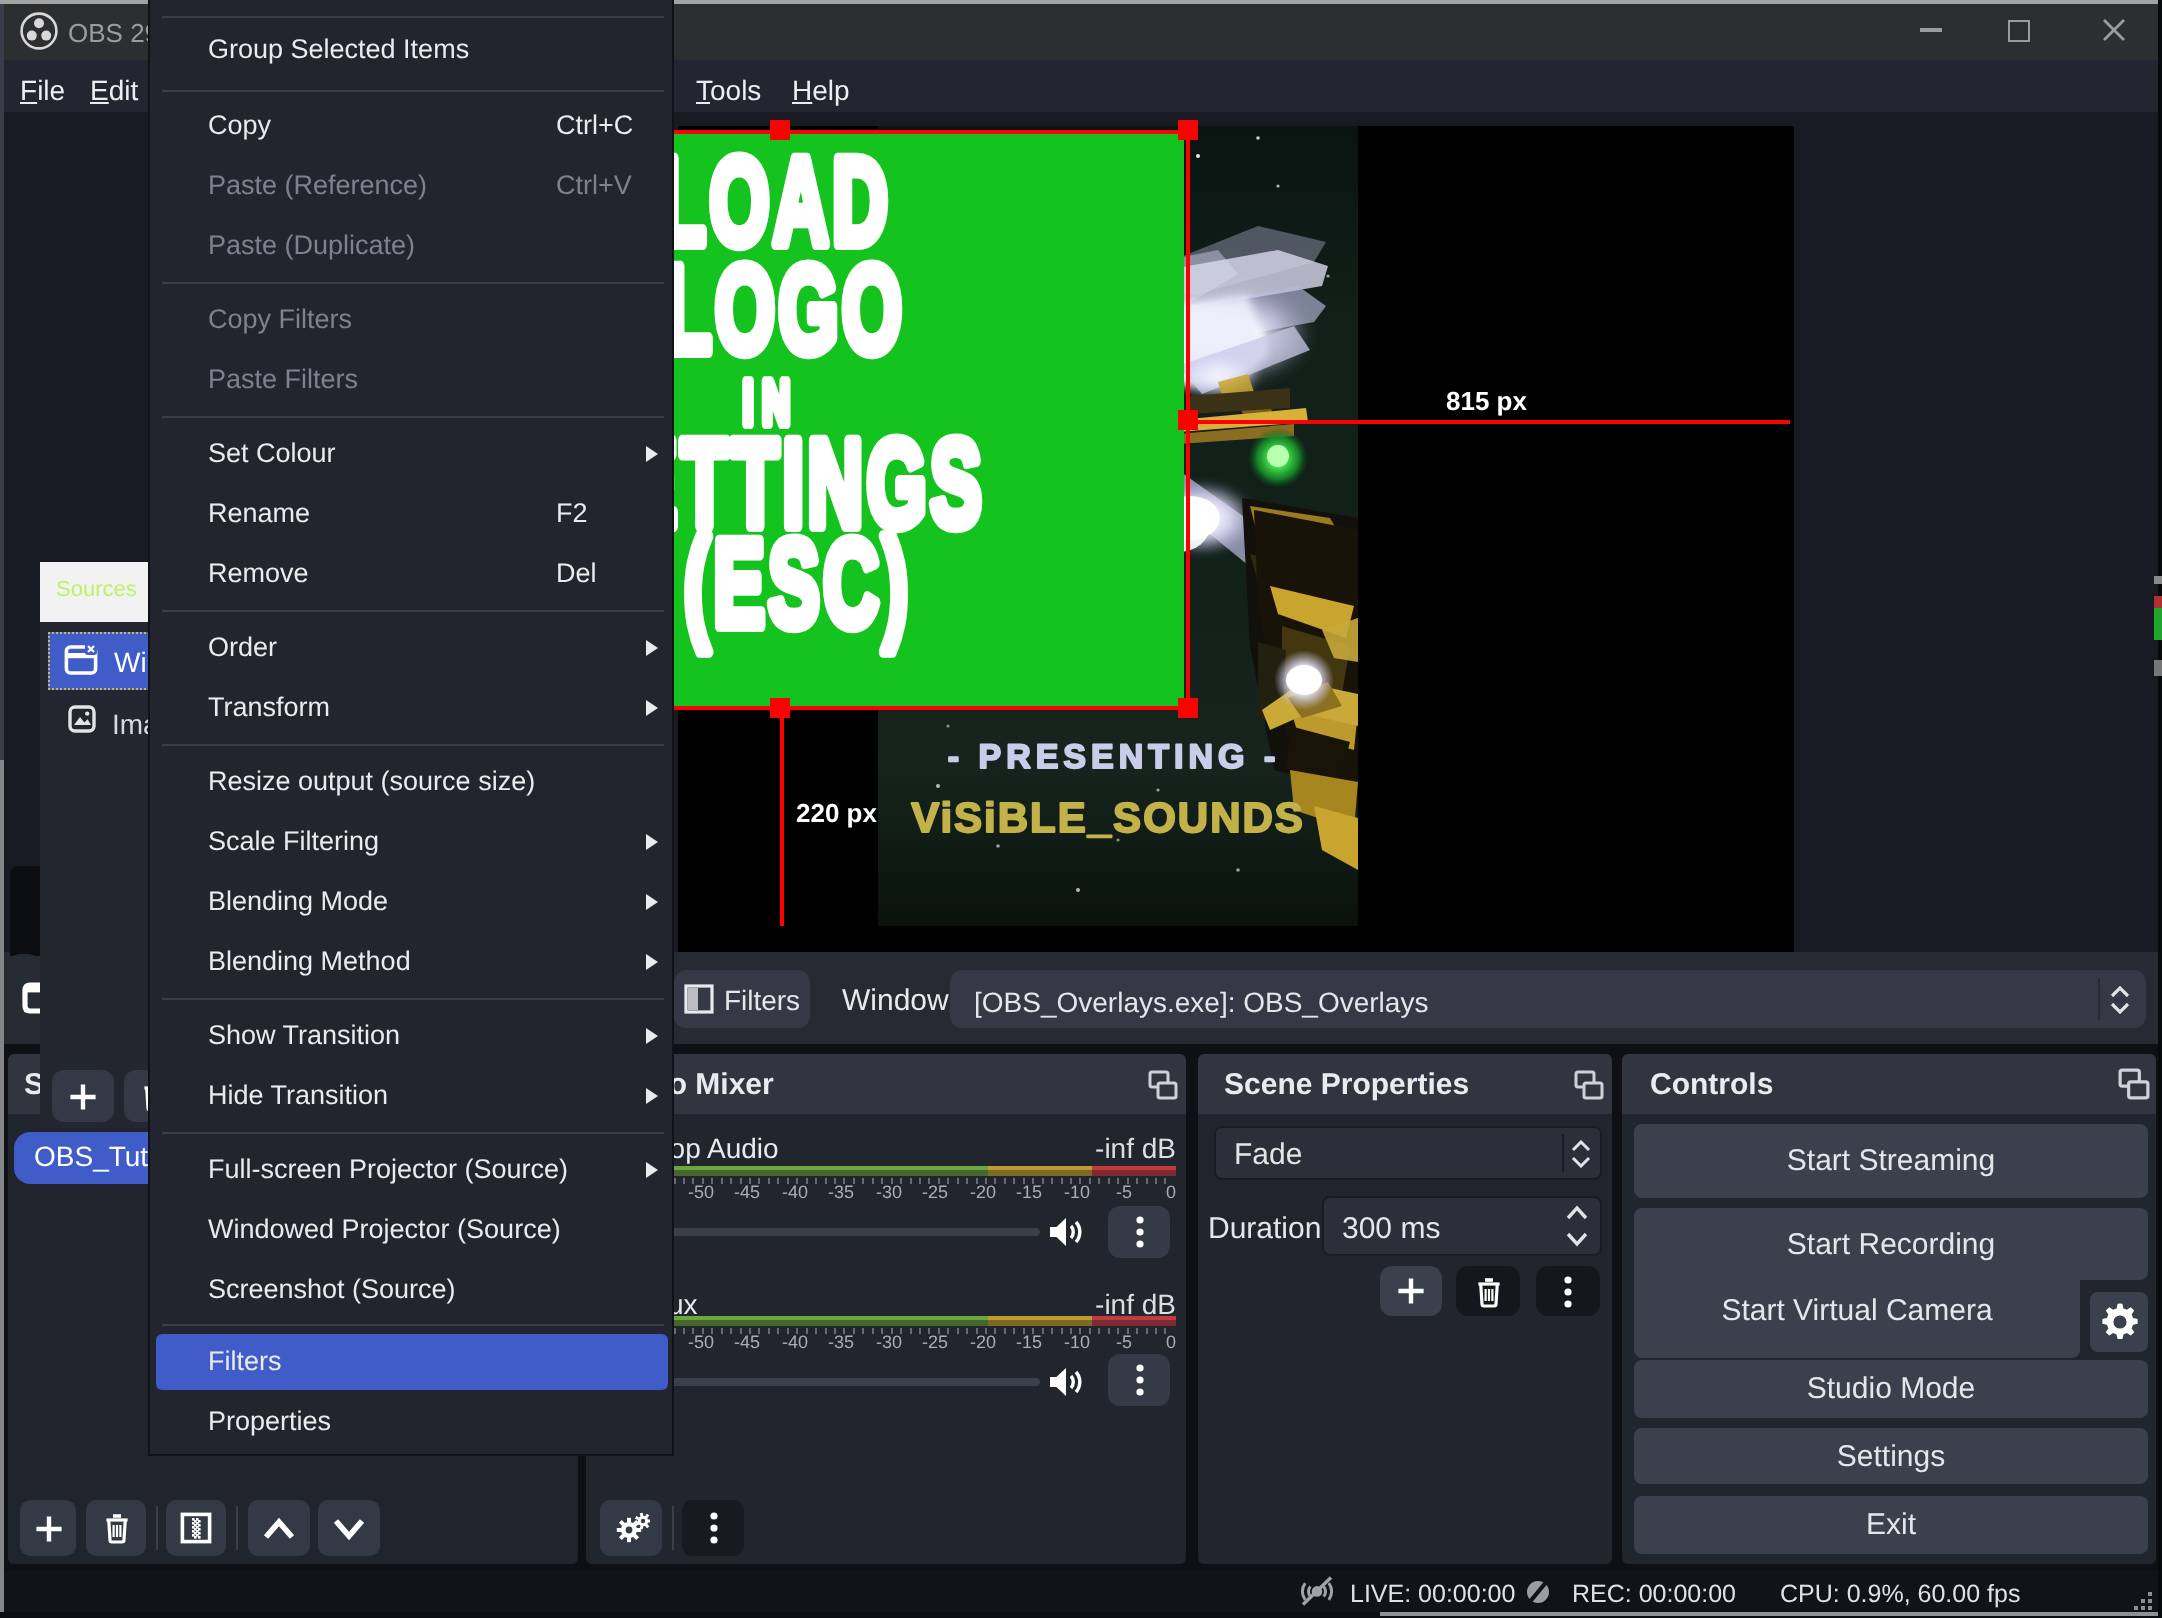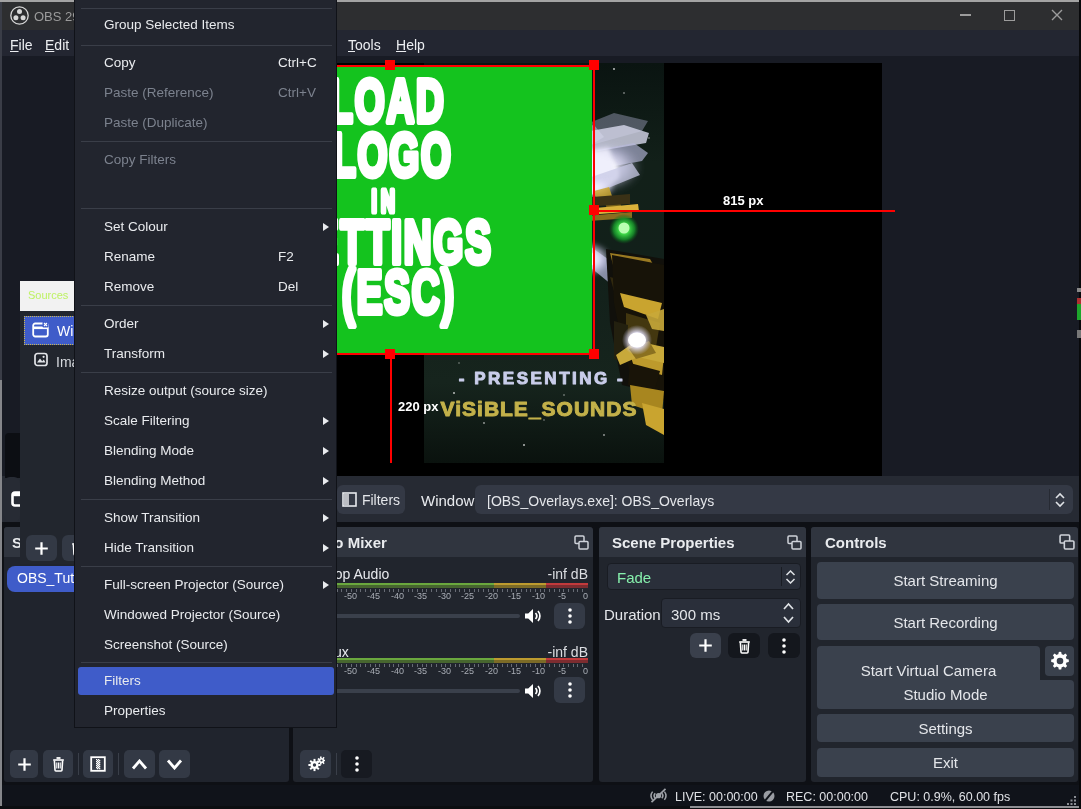--- a/index.html
+++ b/index.html
@@ -41,21 +41,21 @@
   <span class="a" style="left:82px"><u>V</u>iew</span>
   <span class="a" style="left:124px"><u>D</u>ocks</span>
   <span class="a" style="left:174px"><u>P</u>rofile</span>
   <span class="a" style="left:232px"><u>S</u>cene Collection</span>
   <span class="a" style="left:348px"><u>T</u>ools</span>
   <span class="a" style="left:396px"><u>H</u>elp</span>
 </div>
 
 <div class="a" style="left:0;top:56px;width:1079px;height:729px;background:#181b24"></div>
 
-<div class="a" style="left:324px;top:63px;width:558px;height:443px;background:#000;overflow:hidden">
+<div class="a" style="left:339px;top:63px;width:558px;height:443px;background:#000;overflow:hidden">
 
   <svg class="a" style="left:100px;top:0" width="240" height="400" viewBox="0 0 240 400">
     <defs>
       <linearGradient id="bgv" x1="0" y1="0" x2="0" y2="1">
         <stop offset="0" stop-color="#0a1411"></stop>
           <stop offset="0.25" stop-color="#122019"></stop>
           <stop offset="0.5" stop-color="#12201a"></stop>
           <stop offset="0.8" stop-color="#16241d"></stop>
           <stop offset="1" stop-color="#0a120e"></stop>
       </linearGradient>
@@ -364,21 +364,21 @@
 <div class="a" style="left:599px;top:527px;width:207px;height:255px;background:#21252d;border-radius:3px">
   <div class="a" style="left:0;top:0;width:207px;height:30px;background:#30353f;border-radius:3px 3px 0 0"></div>
   <div class="a ttl" style="left:13px;top:7px">Scene Properties</div>
   <div class="a pop" style="left:188px;top:8px">
       <svg width="15" height="15" viewBox="0 0 15 15">
         <rect x="1" y="1" width="9" height="7.5" rx="1" fill="none" stroke="#ced2d9" stroke-width="1.5"></rect>
         <rect x="5" y="6.5" width="9" height="7.5" rx="1" fill="#30353f" stroke="#ced2d9" stroke-width="1.5"></rect>
       </svg>
     </div>
   <div class="a" style="left:8px;top:36px;width:194px;height:27px;background:#2a2f3a;border-radius:4px;border:1px solid #191c23"></div>
-  <div class="a" style="left:18px;top:42px;font-size:15px;color:#86efac">Fade</div>
+  <div class="a" style="left:18px;top:42px;font-size:15px;color:#e5e5e5">Fade</div>
   <div class="a" style="left:182px;top:40px;width:1px;height:19px;background:#191c23"></div>
   <svg class="a" style="left:186px;top:43px" width="11" height="14" viewBox="0 0 11 14">
       <path d="M1.5 5 L5.5 1 L9.5 5" fill="none" stroke="#dfe2e6" stroke-width="1.5"></path>
       <path d="M1.5 9 L5.5 13 L9.5 9" fill="none" stroke="#dfe2e6" stroke-width="1.5"></path>
     </svg>
   <div class="a" style="left:5px;top:79px;font-size:15px;color:#e4e6ea">Duration</div>
   <div class="a" style="left:62px;top:71px;width:140px;height:30px;background:#2a2f3a;border-radius:4px;border:1px solid #191c23"></div>
   <div class="a" style="left:72px;top:79px;font-size:15px;color:#e4e6ea">300 ms</div>
   <svg class="a" style="left:183px;top:75px" width="13" height="22" viewBox="0 0 13 22">
       <path d="M2 7 L6.5 2 L11 7" fill="none" stroke="#dfe2e6" stroke-width="1.7"></path>
@@ -410,21 +410,21 @@
   <div class="a" style="left:0;top:0;width:267px;height:30px;background:#30353f;border-radius:3px 3px 0 0"></div>
   <div class="a ttl" style="left:14px;top:7px">Controls</div>
   <div class="a pop" style="left:248px;top:7px">
       <svg width="16" height="16" viewBox="0 0 15 15">
         <rect x="1" y="1" width="9" height="7.5" rx="1" fill="none" stroke="#ced2d9" stroke-width="1.5"></rect>
         <rect x="5" y="6.5" width="9" height="7.5" rx="1" fill="#30353f" stroke="#ced2d9" stroke-width="1.5"></rect>
       </svg>
     </div>
   <div class="a btn" style="left:6px;top:35px;width:257px;height:37px">Start Streaming</div>
   <div class="a btn" style="left:6px;top:77px;width:257px;height:36px">Start Recording</div>
-  <div class="a btn" style="left:6px;top:119px;width:223px;height:48px">Start Virtual Camera</div>
+  <div class="a btn" style="left:6px;top:104px;width:223px;height:48px">Start Virtual Camera</div>
   <div class="a btn" style="left:234px;top:119px;width:29px;height:30px">
       <svg width="20" height="20" viewBox="0 0 20 20">
         <path fill="#fff" d="M10 0.8 l1.2 0.1 0.5 2.3 a7 7 0 0 1 1.7 0.7 l2-1.3 1.7 1.7 -1.3 2 a7 7 0 0 1 0.7 1.7 l2.3 0.5 0 2.4 -2.3 0.5 a7 7 0 0 1 -0.7 1.7 l1.3 2 -1.7 1.7 -2-1.3 a7 7 0 0 1 -1.7 0.7 l-0.5 2.3 -2.4 0 -0.5-2.3 a7 7 0 0 1 -1.7-0.7 l-2 1.3 -1.7-1.7 1.3-2 a7 7 0 0 1 -0.7-1.7 l-2.3-0.5 0-2.4 2.3-0.5 a7 7 0 0 1 0.7-1.7 l-1.3-2 1.7-1.7 2 1.3 a7 7 0 0 1 1.7-0.7 l0.5-2.3 z M10 6.7 a3.3 3.3 0 1 0 0 6.6 a3.3 3.3 0 1 0 0-6.6" fill-rule="evenodd"></path>
       </svg>
     </div>
   <div class="a btn" style="left:6px;top:153px;width:257px;height:29px">Studio Mode</div>
   <div class="a btn" style="left:6px;top:187px;width:257px;height:28px">Settings</div>
   <div class="a btn" style="left:6px;top:221px;width:257px;height:29px">Exit</div>
 </div>
 
@@ -510,20 +510,21 @@
 
 <div class="a" style="left:74px;top:-26px;width:263px;height:754px;background:#22252e;border:1px solid #101218;z-index:40;font-size:13.5px;color:#e9ebee">
   <div class="a sep" style="top:33px"></div>
   <div class="a mi" style="top:35px">Group Selected Items</div>
   <div class="a sep" style="top:70px"></div>
   <div class="a mi" style="top:73px">Copy<span class="sc">Ctrl+C</span></div>
   <div class="a mi dis" style="top:103px">Paste (Reference)<span class="sc">Ctrl+V</span></div>
   <div class="a mi dis" style="top:133px">Paste (Duplicate)</div>
   <div class="a sep" style="top:166px"></div>
   <div class="a mi dis" style="top:170px">Copy Filters</div>
+  <div class="a mi dis" style="top:200px">Paste Filters</div>
   <div class="a sep" style="top:233px"></div>
   <div class="a mi" style="top:237px">Set Colour<span class="ar"></span></div>
   <div class="a mi" style="top:267px">Rename<span class="sc">F2</span></div>
   <div class="a mi" style="top:297px">Remove<span class="sc">Del</span></div>
   <div class="a sep" style="top:330px"></div>
   <div class="a mi" style="top:334px">Order<span class="ar"></span></div>
   <div class="a mi" style="top:364px">Transform<span class="ar"></span></div>
   <div class="a sep" style="top:397px"></div>
   <div class="a mi" style="top:401px">Resize output (source size)</div>
   <div class="a mi" style="top:431px">Scale Filtering<span class="ar"></span></div>

